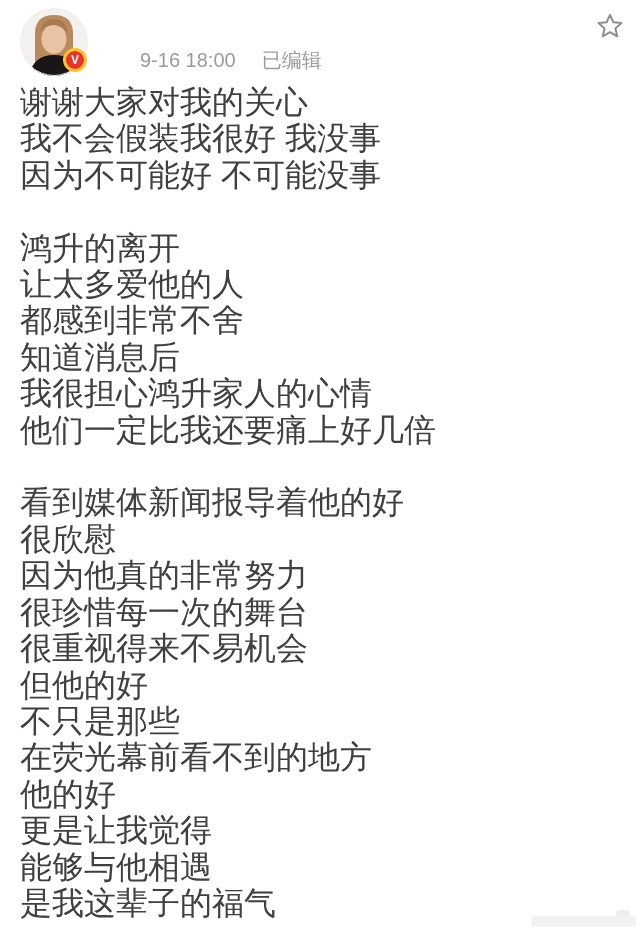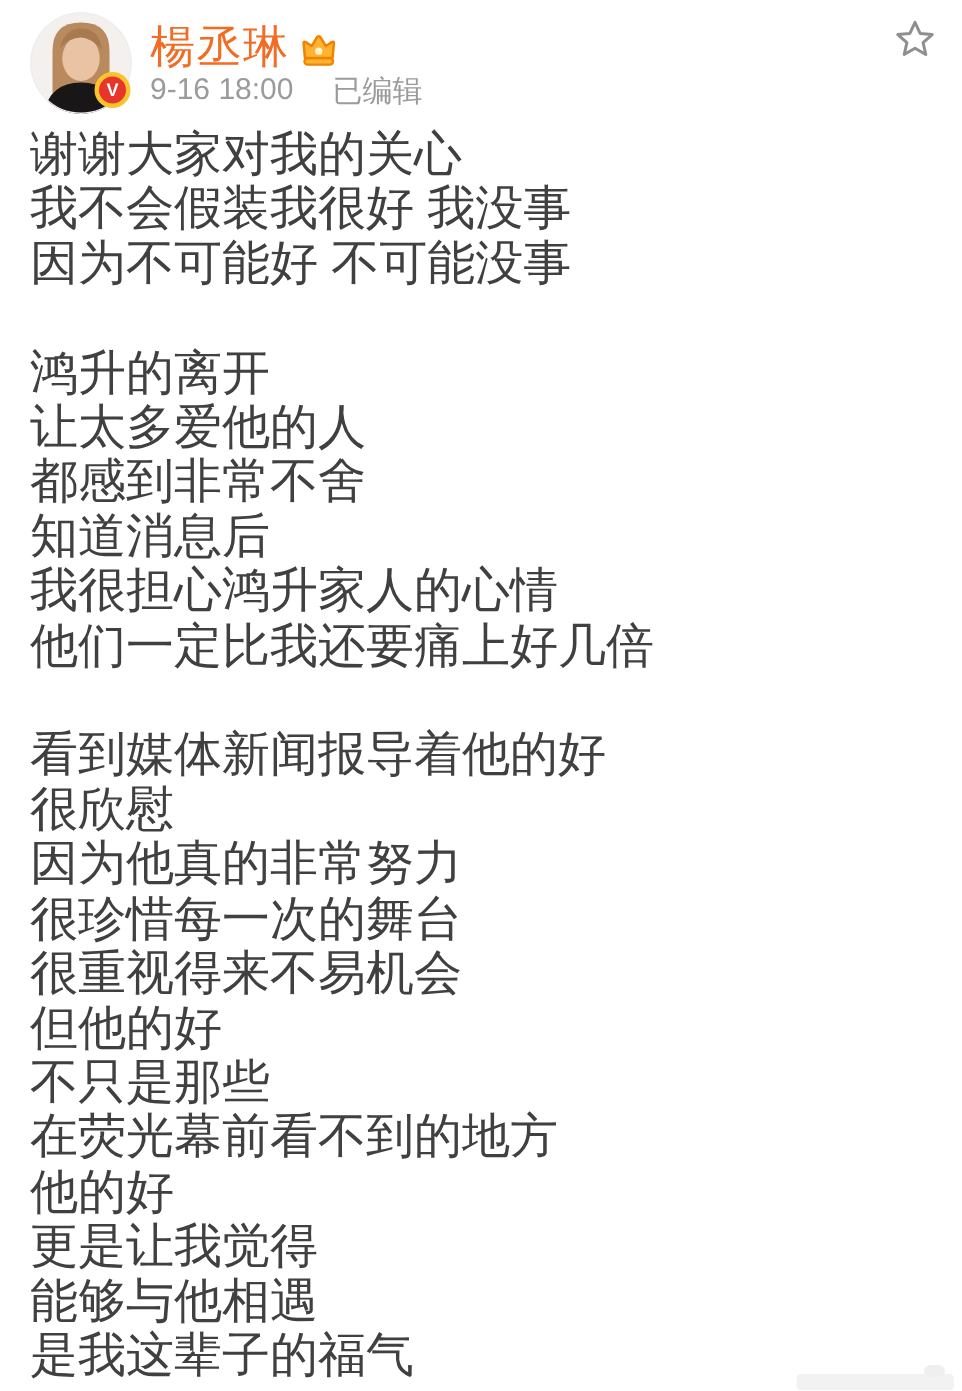--- a/index.html
+++ b/index.html
@@ -34,21 +34,21 @@
   .username {
     font-size: 30px; color: #f26c24; cursor: pointer;
     letter-spacing: 1px;
   }
   .crown-wrap { width: 25px; height: 23px; margin-top: 3px; }
   .time-row {
     position: absolute; left: 100px; top: 47px;
     font-size: 20px; color: #9b9b9b;
     display: flex; align-items: center;
   }
-  .time-row .timestamp { margin-right: 26px; }
+  .time-row .timestamp { margin-right: 26px; margin-left: 40px; }
   .star-btn {
     position: absolute; right: 15px; top: 11px;
     width: 32px; height: 32px; cursor: pointer;
   }
   .post-body {
     position: absolute; left: 20px; top: 84px; width: 600px;
     font-size: 32px; line-height: 36.4px;
     color: #404040;
     white-space: pre-line;
   }
@@ -82,30 +82,20 @@
         <path d="M20 24 Q23 11 34 11 Q46 11 48 25 Q40 17 34 17 Q26 17 20 24 Z" fill="#a87a50"></path>
         <path d="M9 68 Q13 47 34 47 Q55 47 59 68 Z" fill="#181617"></path>
       </g>
       <circle cx="34" cy="34" r="33.5" fill="none" stroke="#eeeeee" stroke-width="1"></circle>
     </svg>
     <div class="v-badge">
       <span>V</span>
     </div>
   </div>
 
-  <div class="name-row">
-    <span class="username">楊丞琳</span>
-    <span class="crown-wrap">
-      <svg width="25" height="23" viewBox="0 0 24 22">
-        <path d="M3.2 16 L2.3 6.6 Q2.1 4.9 3.7 5.8 L7.5 8.3 L10.6 3.1 Q12 0.9 13.4 3.1 L16.5 8.3 L20.3 5.8 Q21.9 4.9 21.7 6.6 L20.8 16 Z" fill="#ffb331" stroke="#f08300" stroke-width="1.6" stroke-linejoin="round"></path>
-        <rect x="2.8" y="16.2" width="18.4" height="4" rx="2" fill="#ffb331" stroke="#f08300" stroke-width="1.4"></rect>
-        <circle cx="12" cy="11.6" r="2.3" fill="#fff3cf"></circle>
-      </svg>
-    </span>
-  </div>
 
   <div class="time-row">
     <span class="timestamp">9-16 18:00</span>
     <span class="edited">已编辑</span>
   </div>
 
   <div class="star-btn">
     <svg width="32" height="32" viewBox="0 0 24 24">
       <path d="M12 2.9l2.55 5.55 6.05.6-4.55 4 1.35 5.95-5.4-3.15-5.4 3.15 1.35-5.95-4.55-4 6.05-.6z" fill="none" stroke="#8f8f8f" stroke-width="1.5" stroke-linejoin="round"></path>
     </svg>

